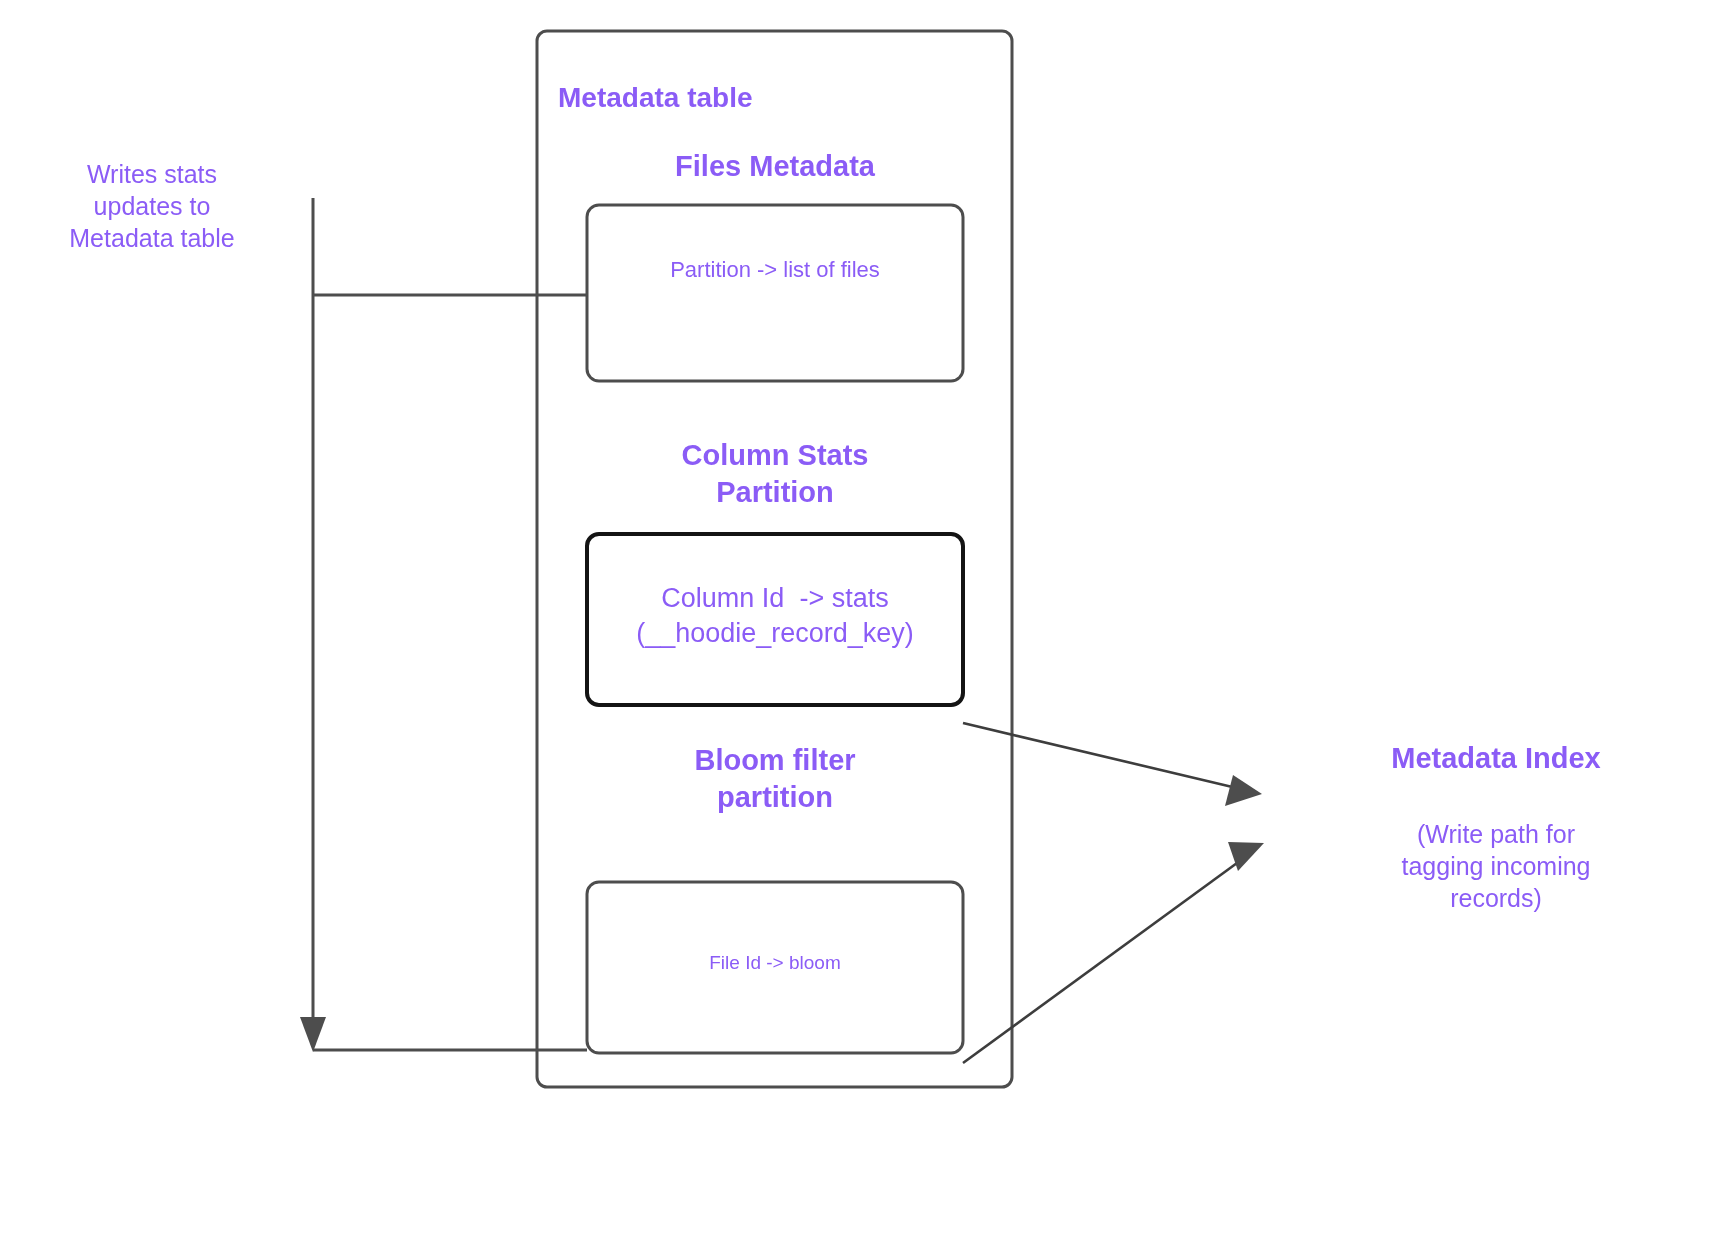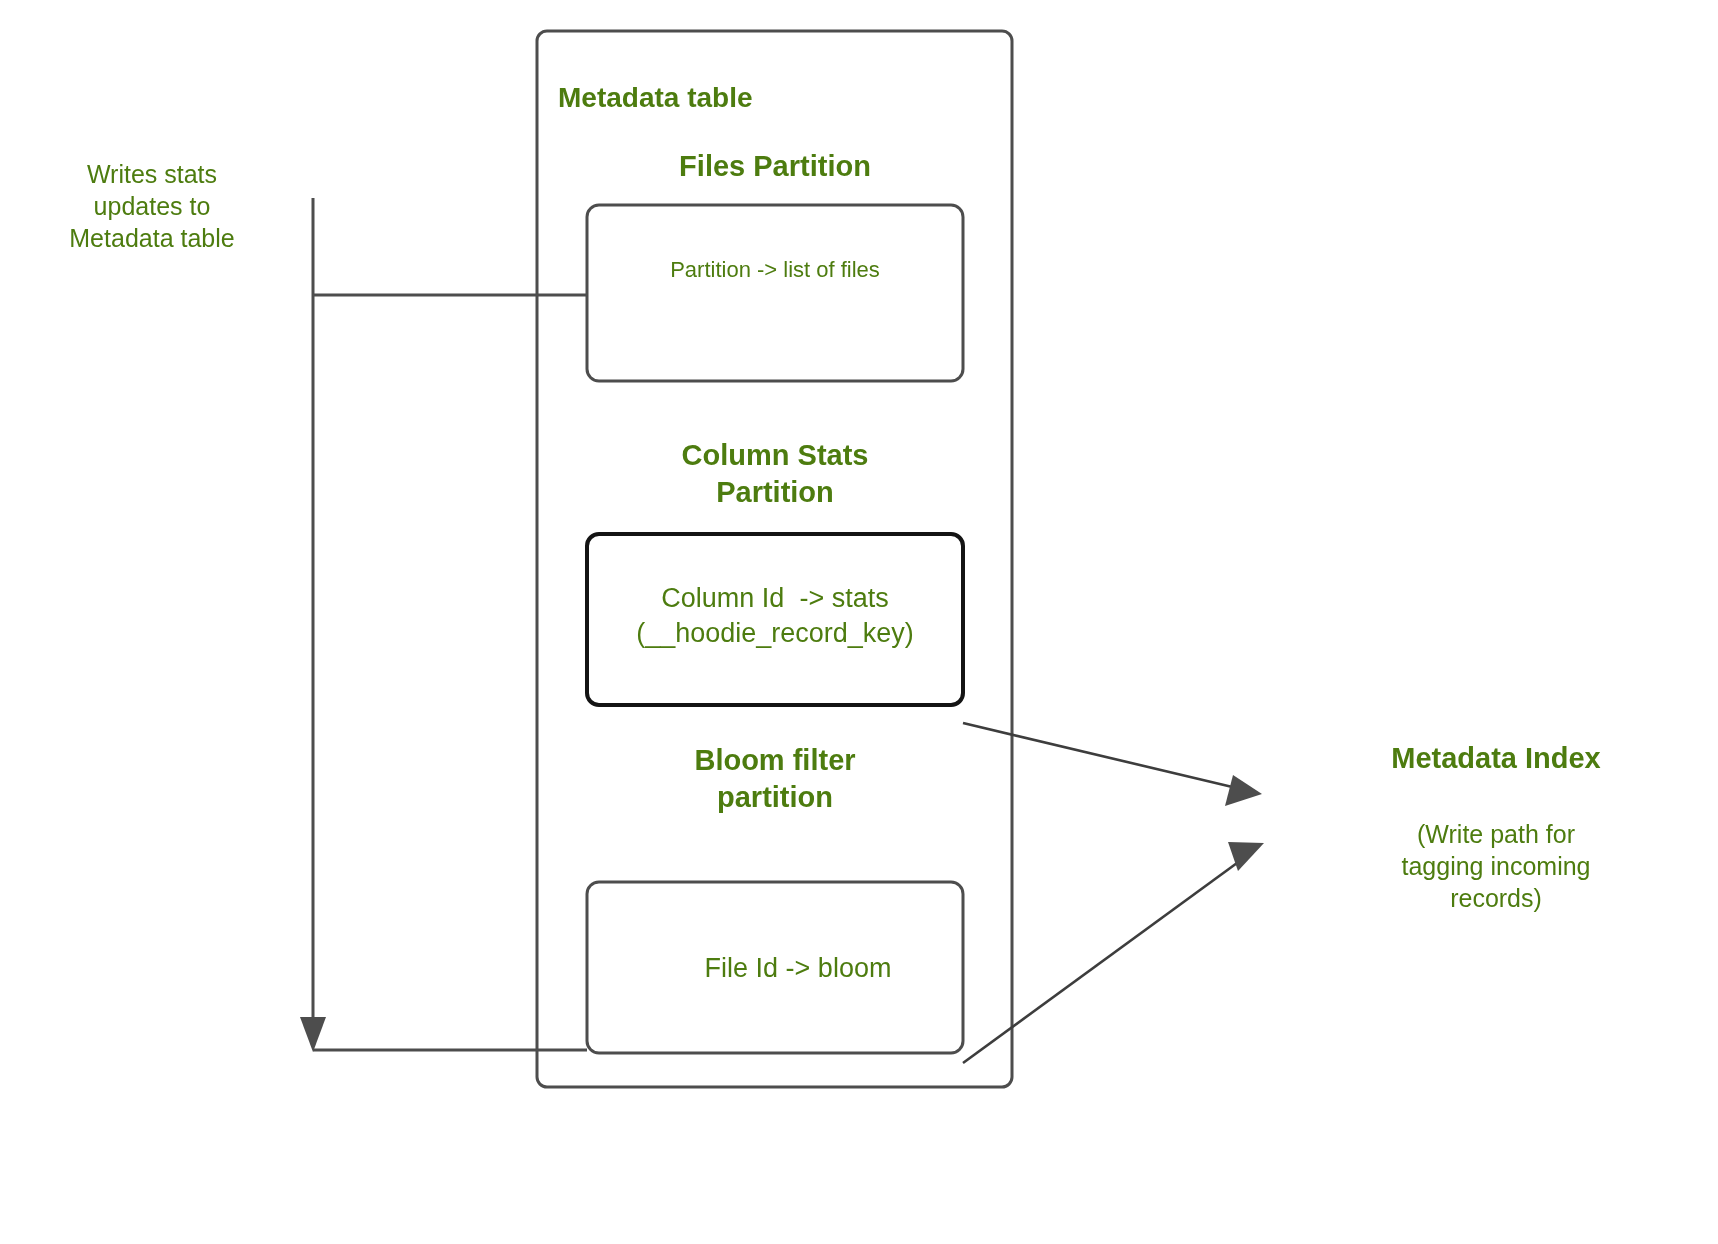--- a/index.html
+++ b/index.html
@@ -50,21 +50,21 @@
   }
   .arrowhead {
     fill: #4d4d4d;
     stroke: none;
   }
   .lbl {
     position: absolute;
     text-align: center;
     white-space: pre;
     line-height: 1.28;
-    color: #4d7c0f;
+    color: #8b5cf6;
   }
   .lbl-bold {
     font-weight: bold;
   }
   .t-title-table {
     left: 558px;
     top: 80px;
     font-size: 28px;
     text-align: left;
   }
@@ -92,24 +92,24 @@
     width: 376px;
     font-size: 27px;
   }
   .t-bloom-partition {
     left: 587px;
     top: 742px;
     width: 376px;
     font-size: 29px;
   }
   .t-bloom-box {
-    left: 610px;
+    left: 587px;
     top: 951px;
     width: 376px;
-    font-size: 27px;
+    font-size: 19px;
   }
   .t-writes {
     left: 12px;
     top: 158px;
     width: 280px;
     font-size: 25px;
   }
   .t-meta-index {
     left: 1286px;
     top: 740px;
@@ -152,21 +152,21 @@
     <path class="connector-thin" d="M 963 1063 L 1248 855"></path>
     <polygon class="arrowhead" points="1264,843 1238,871 1228,842"></polygon>
   </svg>
 
   <div class="lbl t-writes">Writes stats
 updates to
 Metadata table</div>
 
   <div class="lbl lbl-bold t-title-table">Metadata table</div>
 
-  <div class="lbl lbl-bold t-files-partition">Files Partition</div>
+  <div class="lbl lbl-bold t-files-partition">Files Metadata</div>
   <div class="lbl t-files-box">Partition -&gt; list of files</div>
 
   <div class="lbl lbl-bold t-colstats-partition">Column Stats
 Partition</div>
   <div class="lbl t-colstats-box">Column Id  -&gt; stats
 (__hoodie_record_key)</div>
 
   <div class="lbl lbl-bold t-bloom-partition">Bloom filter
 partition</div>
   <div class="lbl t-bloom-box">File Id -&gt; bloom</div>

